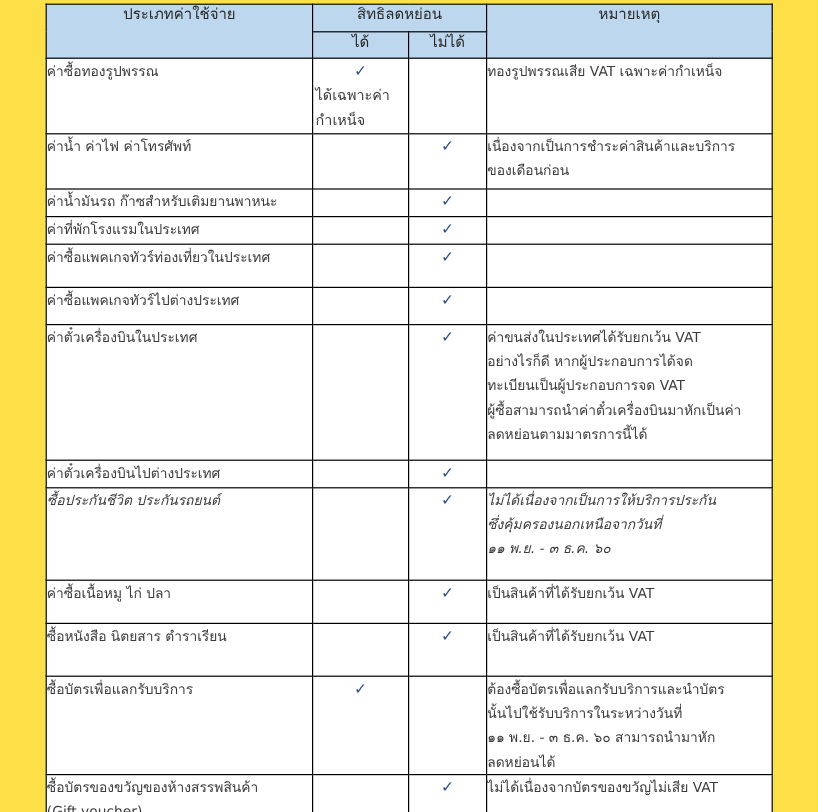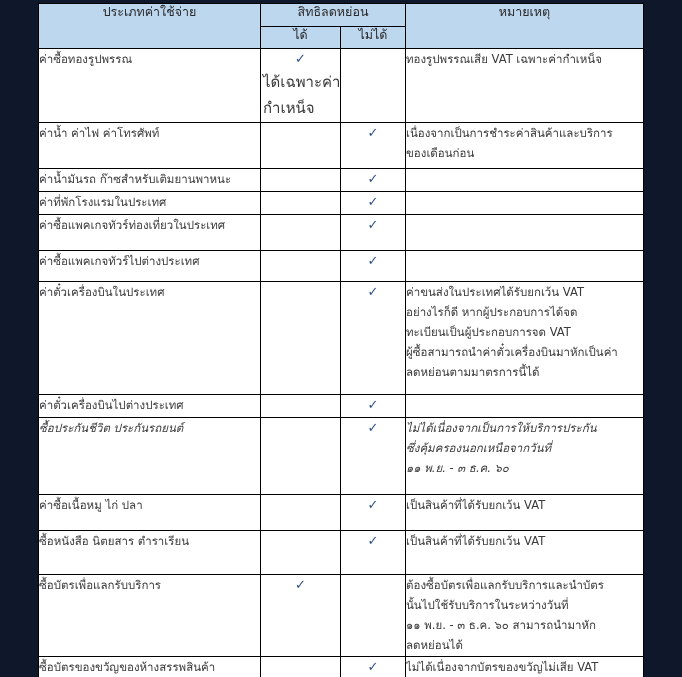--- a/index.html
+++ b/index.html
@@ -12,21 +12,21 @@
     width: 682px;
     height: 677px;
     overflow: hidden;
     font-family: "DejaVu Sans", "Liberation Sans", sans-serif;
     color: #3b3b3b;
   }
   #page {
     position: relative;
     width: 682px;
     height: 677px;
-    background: #0f172a;
+    background: #fde047;
   }
   #table-wrap {
     position: absolute;
     left: 38px;
     top: 3px;
     width: 605px;
   }
   table.vat-table {
     width: 605px;
     border-collapse: collapse;
@@ -88,21 +88,21 @@
   .check {
     display: inline-block;
     color: #2f4f86;
     font-size: 13px;
     line-height: 1.4;
     font-family: "DejaVu Sans", sans-serif;
   }
   .mark-note {
     display: block;
     text-align: left;
-    font-size: 15px;
+    font-size: 12px;
     line-height: 1.75;
     color: #3b3b3b;
     padding-left: 2px;
   }
   .note-line {
     display: block;
     white-space: nowrap;
   }
   .sub-en {
     display: block;

